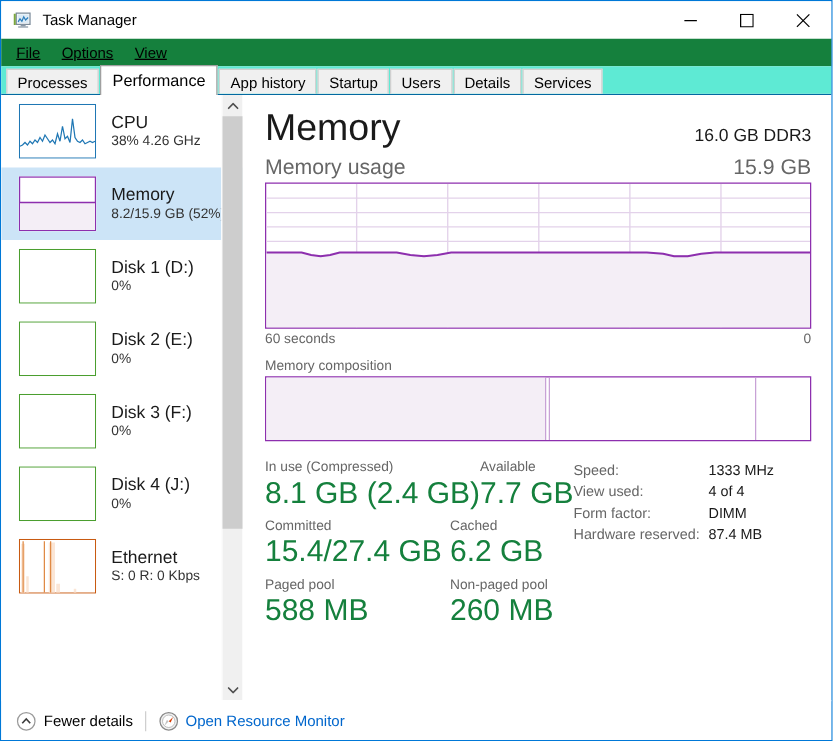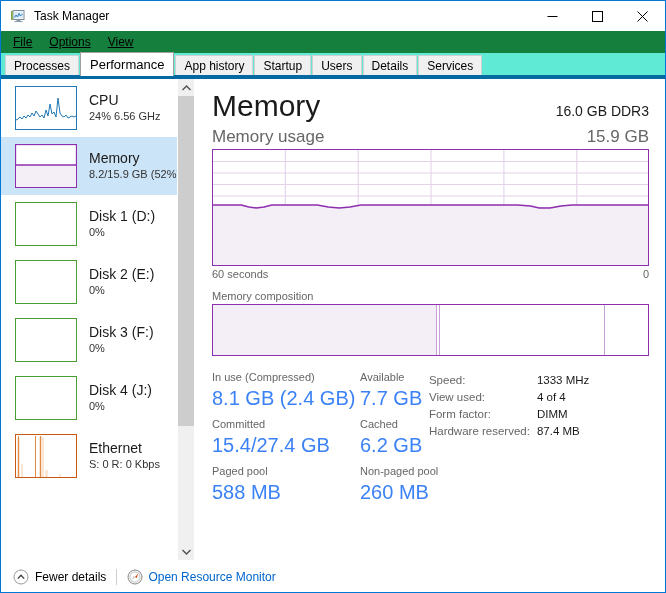--- a/index.html
+++ b/index.html
@@ -72,21 +72,21 @@
     font-size: 13px;
     padding: 3px 9px 3px 9px;
     z-index: 3;
     margin-bottom: -1px;
   }
 
   
   .content {
     flex: 1 1 auto;
     display: flex;
-    border-top: 4px solid #0369a1;
+    border-top: 1px solid #0369a1;
     min-height: 0;
     background: #ffffff;
   }
   .sidebar {
     flex: 0 0 193px; width:193px;
     position: relative;
     background: #ffffff;
     overflow: hidden;
   }
   .side-item {
@@ -171,21 +171,21 @@
     display:flex;
     margin-top: 14px;
   }
   .stats-left { flex: 0 0 215px; }
   .stats-right { flex: 1 1 auto; padding-top: 2px; }
   .stat-row { display:flex; margin-bottom: 6px; }
   .stat-cell { }
   .stat-cell.c1 { flex: 0 0 148px; }
   .stat-cell.c2 { flex: 0 0 auto; }
   .stat-label { font-size: 11px; color:#666; line-height: 15px; }
-  .stat-value { font-size: 20px; color:#3b82f6; line-height: 26px; white-space:nowrap; }
+  .stat-value { font-size: 24px; color:#15803d; line-height: 26px; white-space:nowrap; }
 
   .info-row { display:flex; font-size: 11.5px; line-height: 16px; margin-bottom:1px; }
   .info-key { flex: 0 0 108px; color:#666; }
   .info-val { color:#1a1a1a; }
 
   
   .statusbar {
     flex: 0 0 32px; height:32px;
     display:flex; align-items:center;
     padding-left: 12px;
@@ -256,21 +256,21 @@
 
       <div class="side-item">
         <div class="minigraph">
           <svg viewBox="0 0 62 44" preserveAspectRatio="none">
             <rect x="0.5" y="0.5" width="61" height="43" fill="#fff" stroke="#1f77b4" stroke-width="1"></rect>
             <polyline points="1,34 3,33 5,31 7,33 9,30 11,32 13,29 15,31 17,27 19,30 21,25 23,28 25,31 27,29 29,32 31,24 33,30 35,18 37,28 39,26 41,31 43,12 45,27 47,30 49,31 51,29 53,32 55,31 57,30 59,31 61,30" fill="none" stroke="#1f77b4" stroke-width="1"></polyline>
           </svg>
         </div>
         <div class="side-labels">
           <span class="side-title">CPU</span>
-          <span class="side-sub">24%  6.56 GHz</span>
+          <span class="side-sub">38%  4.26 GHz</span>
         </div>
       </div>
 
       <div class="side-item selected">
         <div class="minigraph">
           <svg viewBox="0 0 62 44" preserveAspectRatio="none">
             <rect x="0.5" y="0.5" width="61" height="43" fill="#fff" stroke="#8d2fae" stroke-width="1.3"></rect>
             <rect x="1" y="21" width="60" height="22" fill="#f4eef6"></rect>
             <line x1="1" y1="21" x2="61" y2="21" stroke="#8d2fae" stroke-width="1.3"></line>
           </svg>

